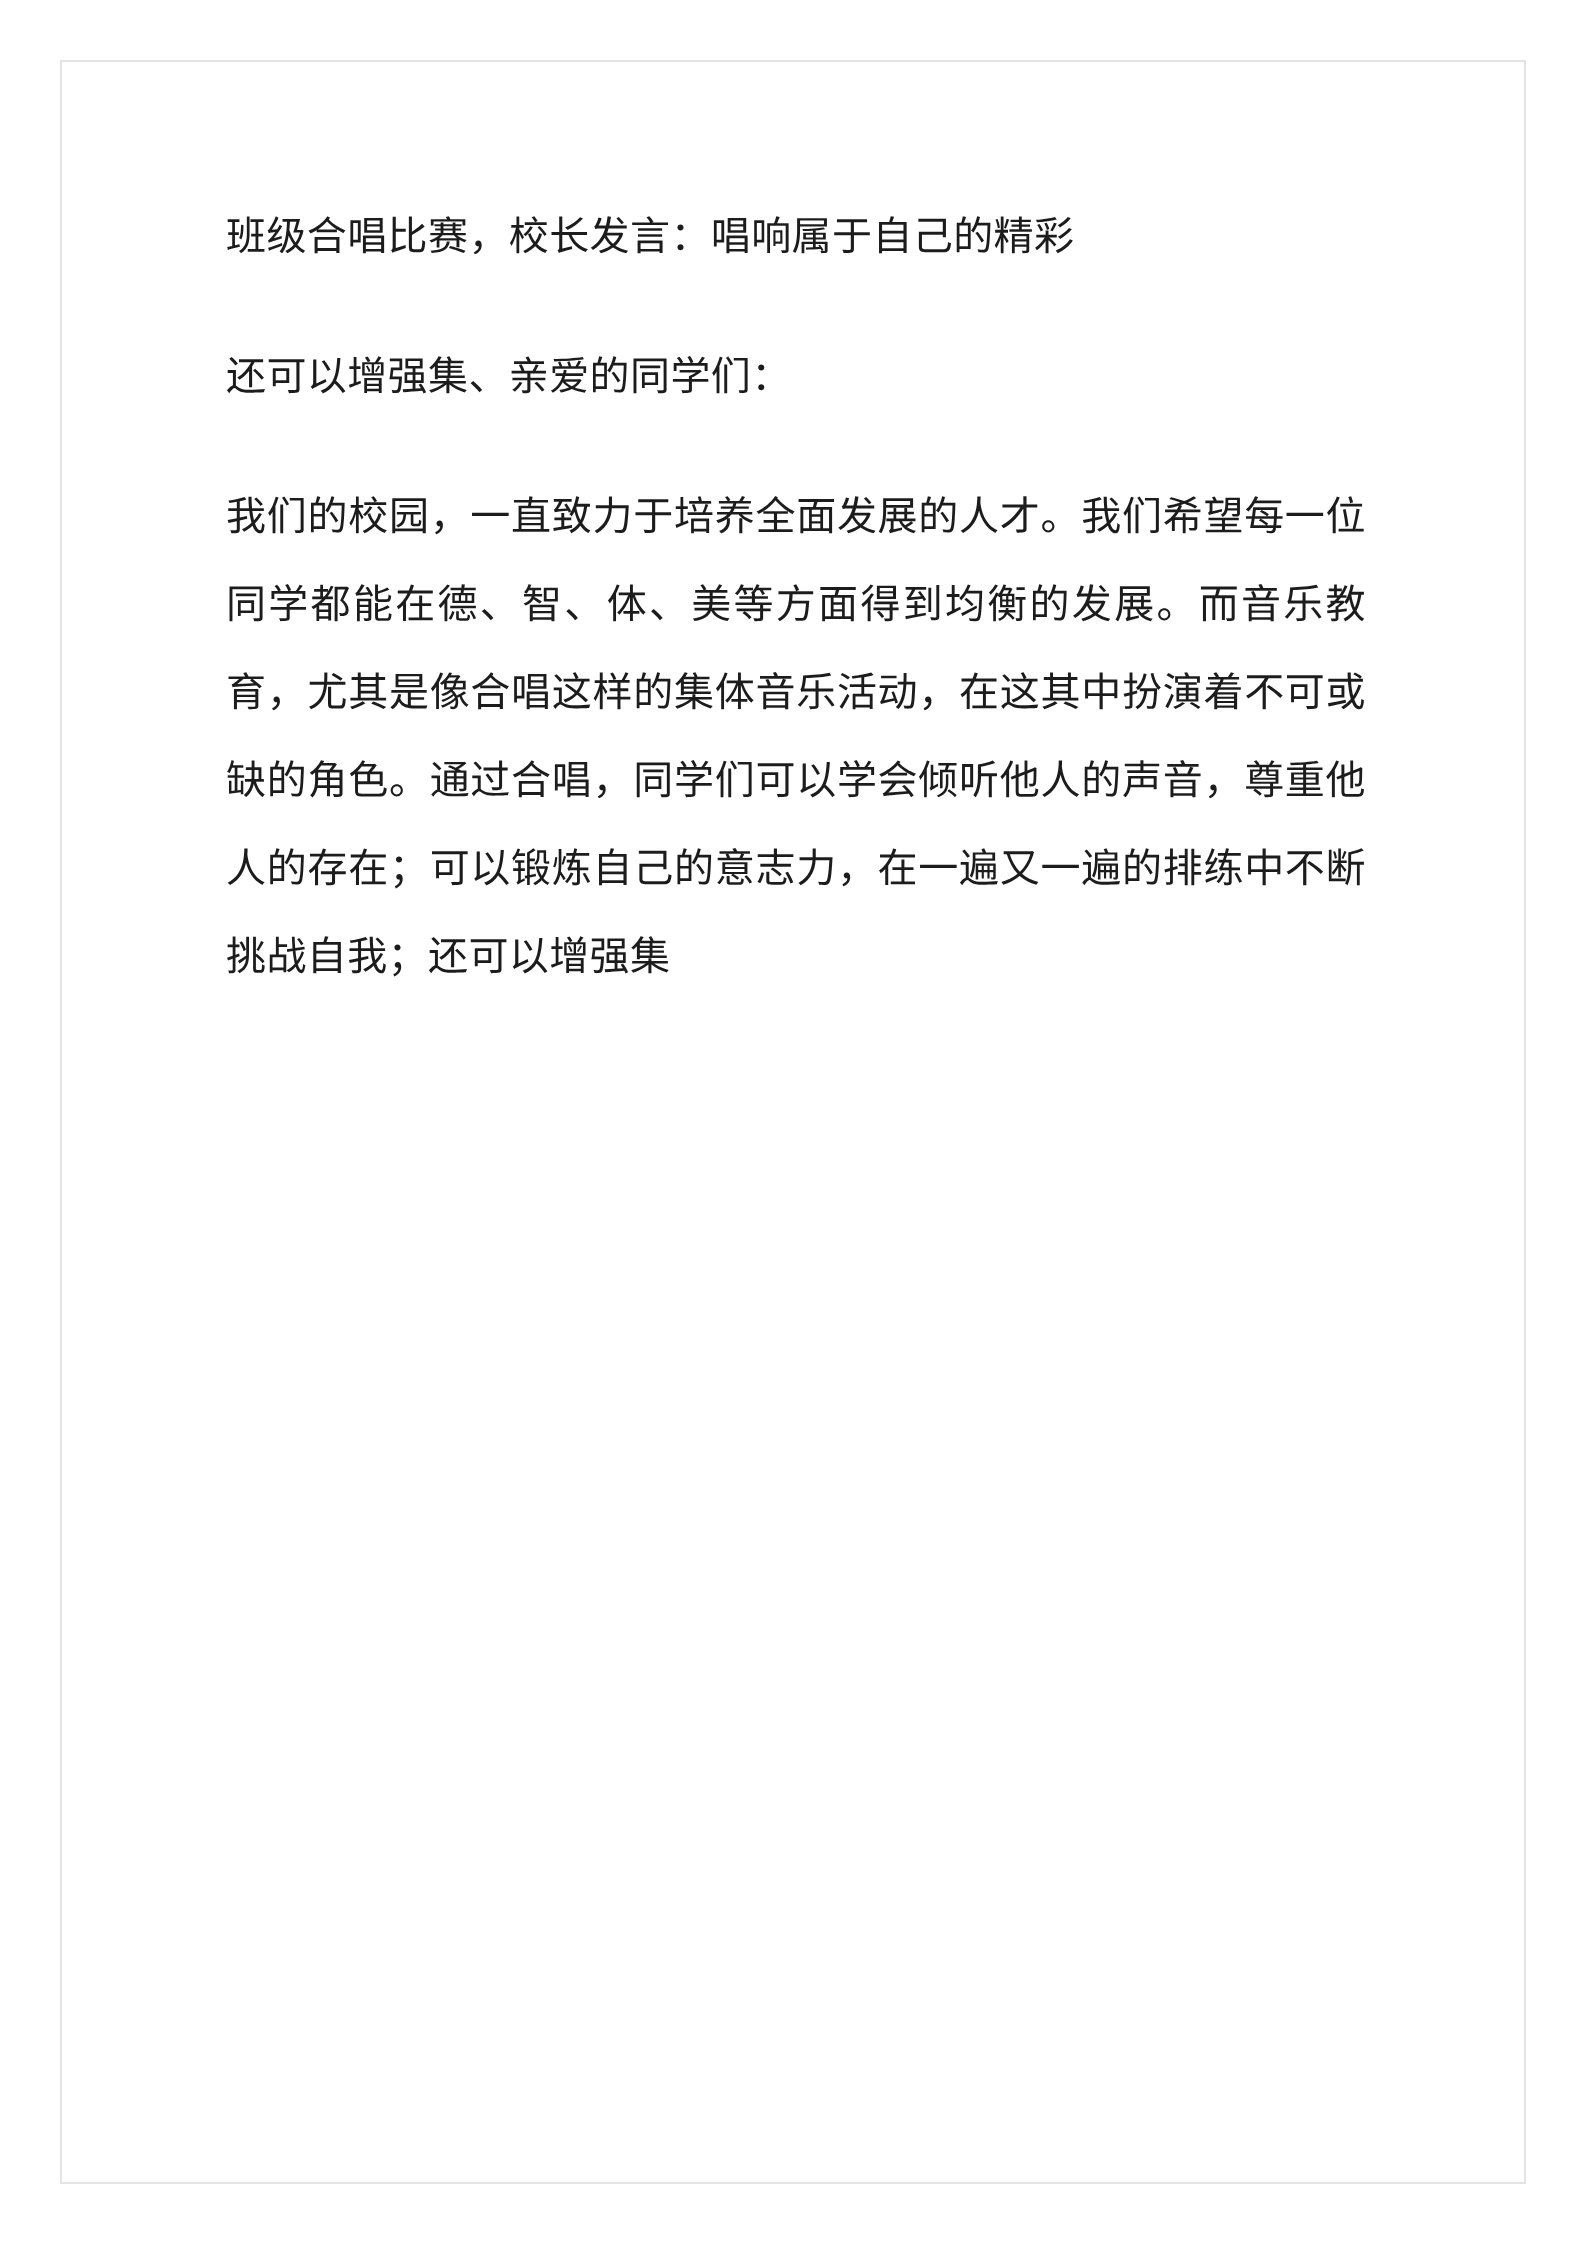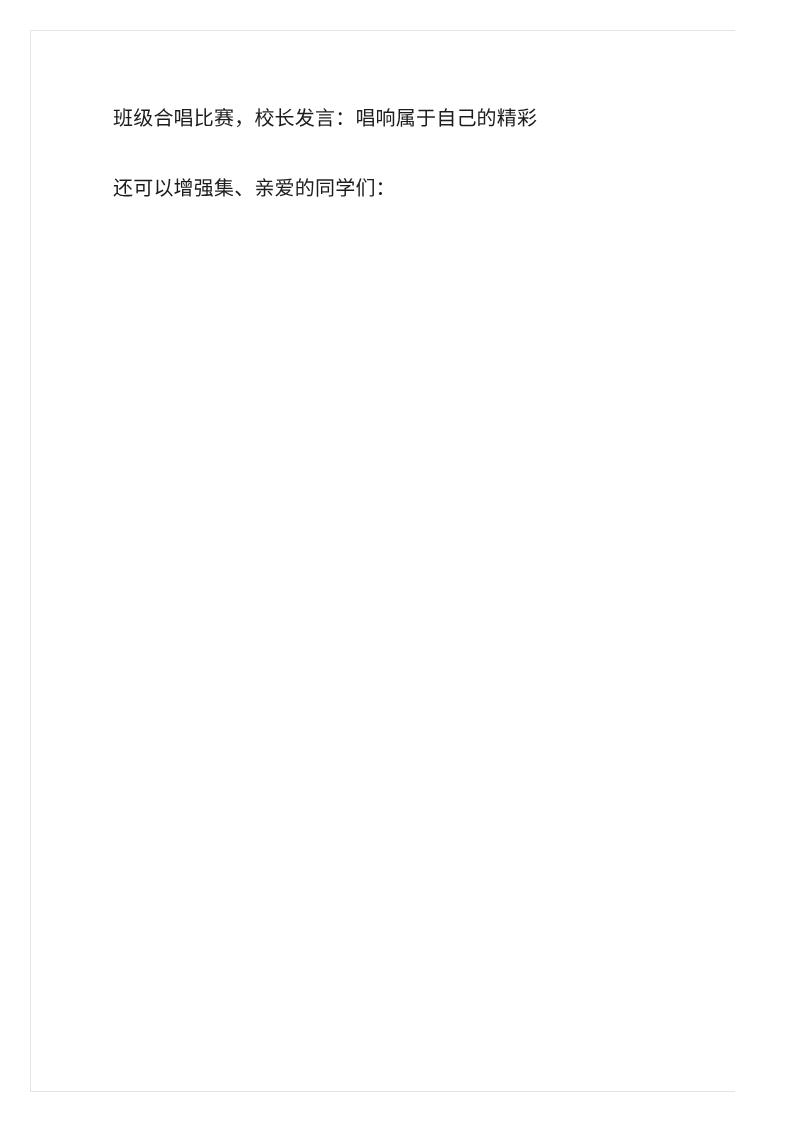--- a/index.html
+++ b/index.html
@@ -9,20 +9,21 @@
     background: #ffffff;
   }
 
   .page {
     position: relative;
     width: 735px;
     height: 1122px;
     background: #ffffff;
     overflow: hidden;
     font-family: "DejaVu Serif", "Liberation Serif", serif;
+    padding-left: 36px;
   }
 
   
   .page-frame {
     position: absolute;
     left: 30px;
     top: 30px;
     width: 733px;
     height: 1062px;
     border: 1px solid #e4e4e4;
@@ -78,16 +79,17 @@
 
   <div class="content">
 
     <div class="doc-line doc-title">班级合唱比赛，校长发言：唱响属于自己的精彩</div>
 
     <div class="doc-line doc-salutation">还可以增强集、亲爱的同学们：</div>
 
 
 
 
+    <p class="doc-para">我们的校园，一直致力于培养全面发展的人才。我们希望每一位同学都能在德、智、体、美等方面得到均衡的发展。而音乐教育，尤其是像合唱这样的集体音乐活动，在这其中扮演着不可或缺的角色。通过合唱，同学们可以学会倾听他人的声音，尊重他人的存在；可以锻炼自己的意志力，在一遍又一遍的排练中不断挑战自我；还可以增强集</p>
 
   </div>
 
 </div>
 
 </body></html>

